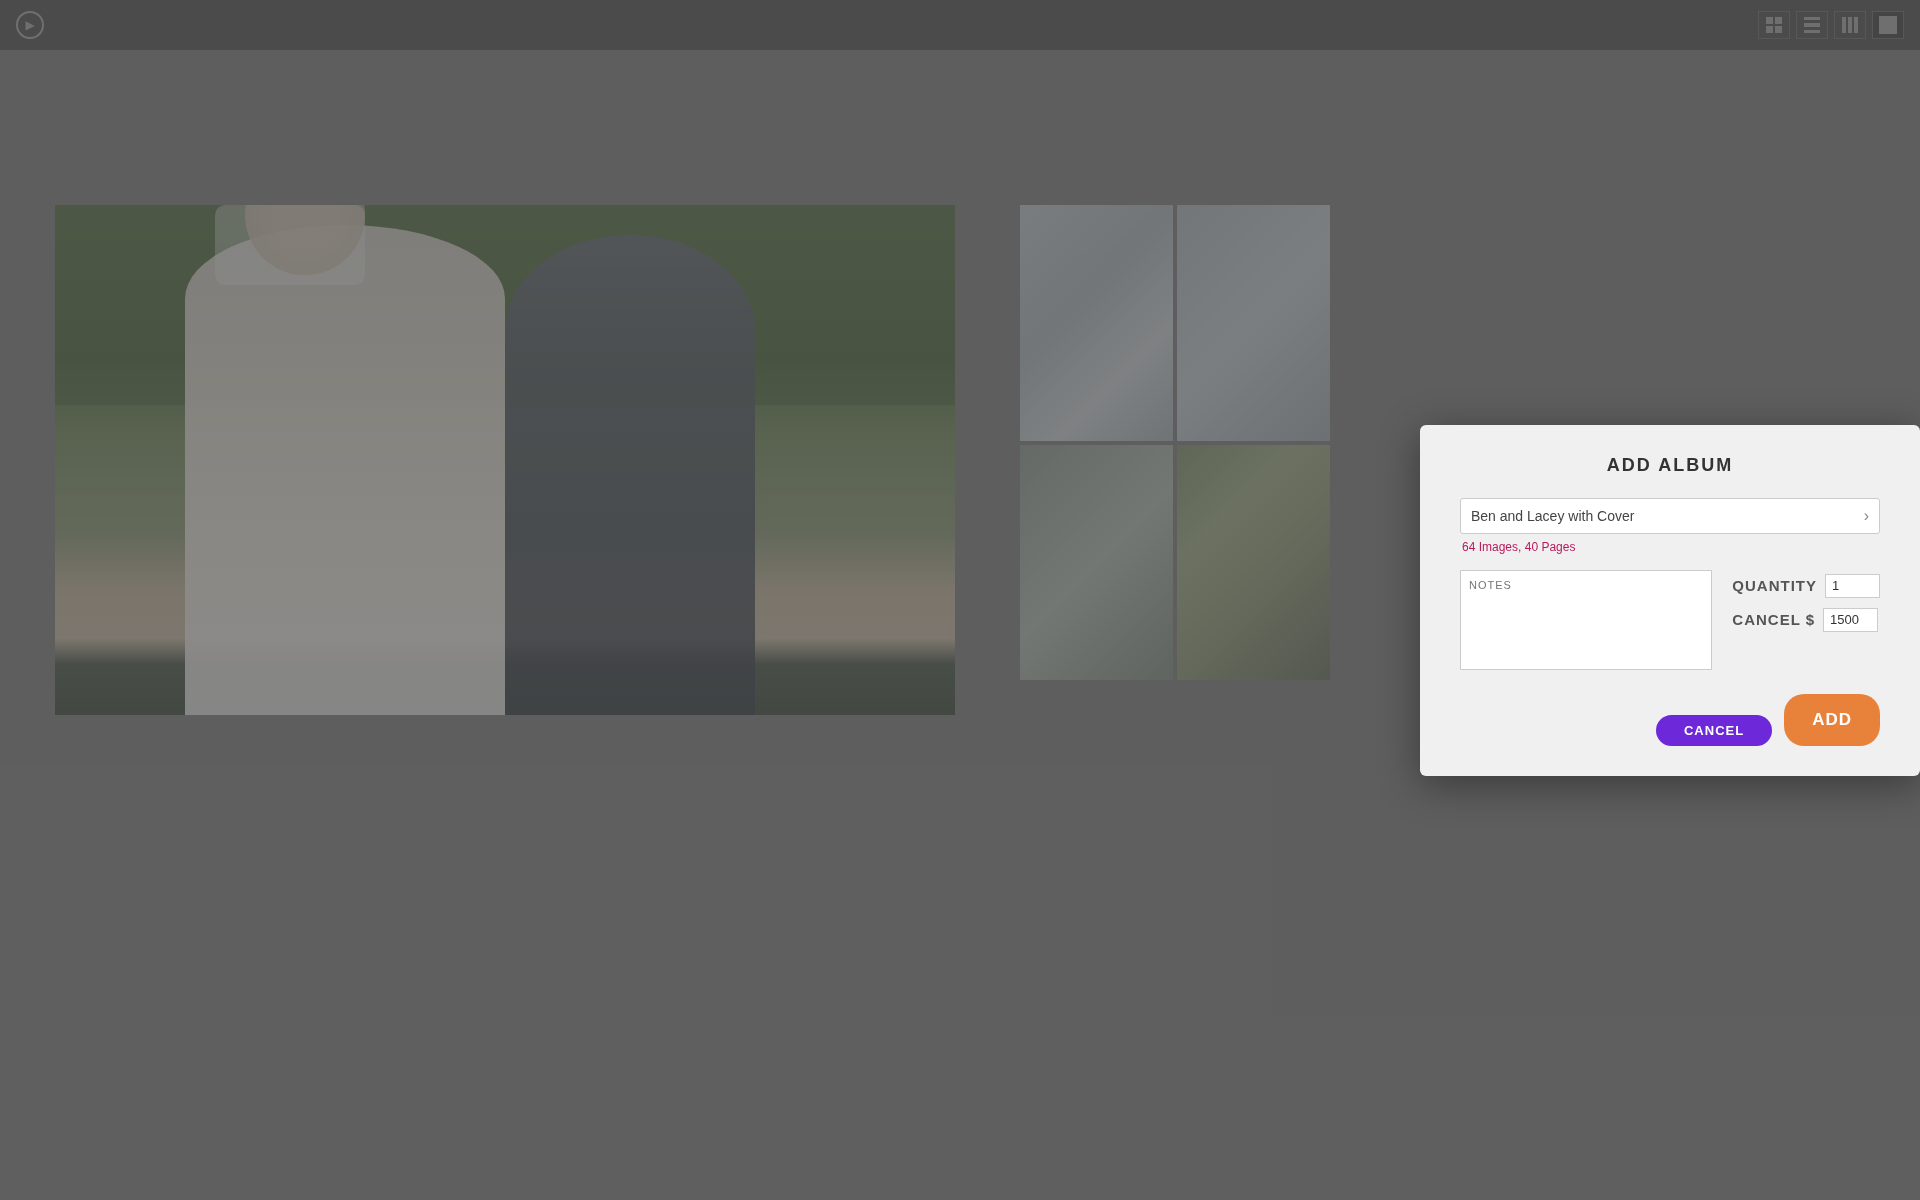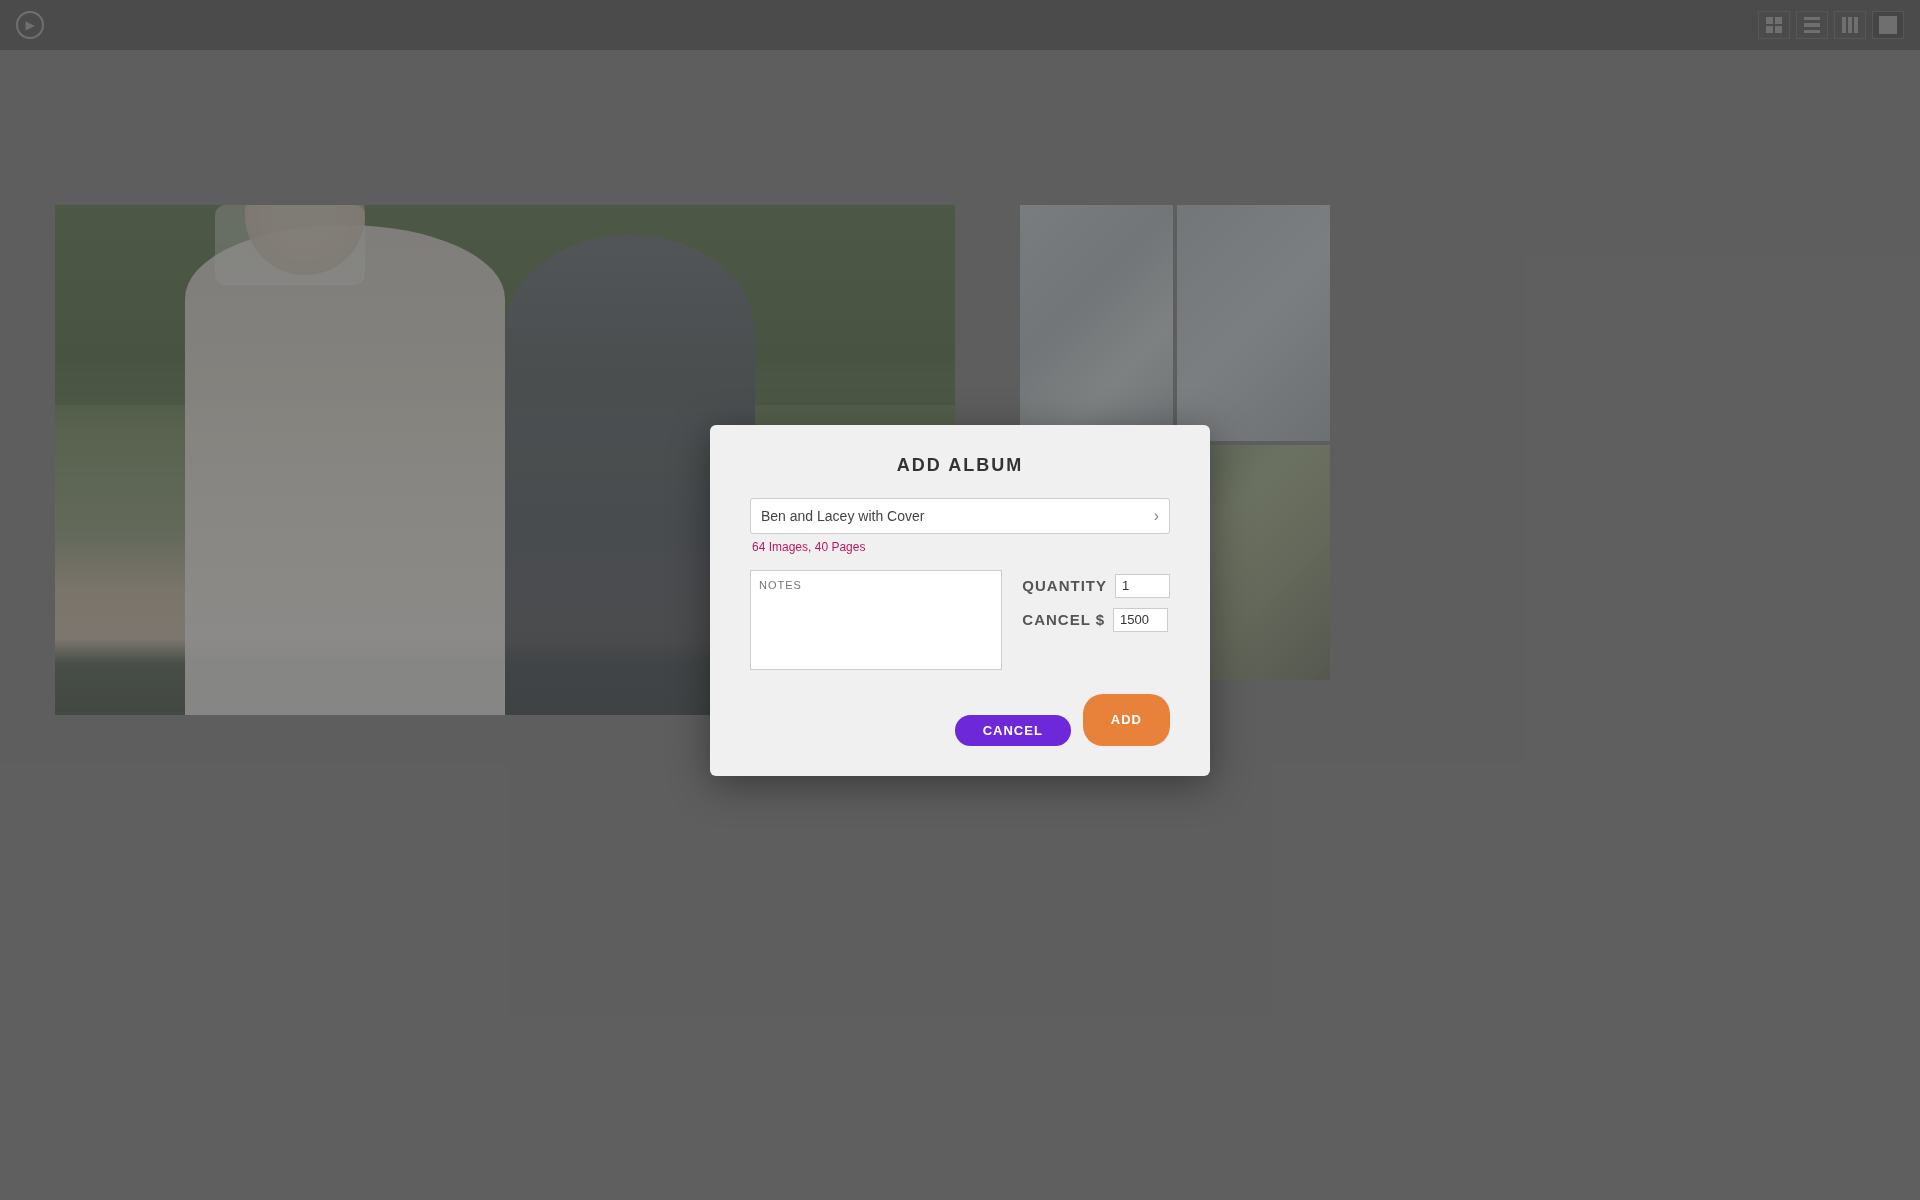--- a/index.html
+++ b/index.html
@@ -114,21 +114,21 @@
     }
 
     
     #overlay {
       position: absolute;
       top: 0; left: 0; right: 0; bottom: 0;
       background: rgba(80, 80, 80, 0.65);
       z-index: 20;
       display: flex;
       align-items: center;
-      justify-content: center;
+      justify-content: flex-end;
     }
 
     
     #dialog {
       background: #f0f0f0;
       border-radius: 6px;
       width: 500px;
       padding: 30px 40px 30px 40px;
       box-shadow: 0 8px 40px rgba(0,0,0,0.4);
       position: relative;
@@ -242,21 +242,21 @@
       cursor: pointer;
       margin-top: 21px;
     }
 
     .btn-add {
       background: #e8823a;
       color: #fff;
       border: none;
       border-radius: 20px;
       padding: 8px 28px;
-      font-size: 13px;
+      font-size: 17px;
       font-weight: bold;
       letter-spacing: 1px;
       cursor: pointer;
     }
   </style>
 </head>
 <body>
 
 <div id="toolbar">
   <div id="toolbar-left">

